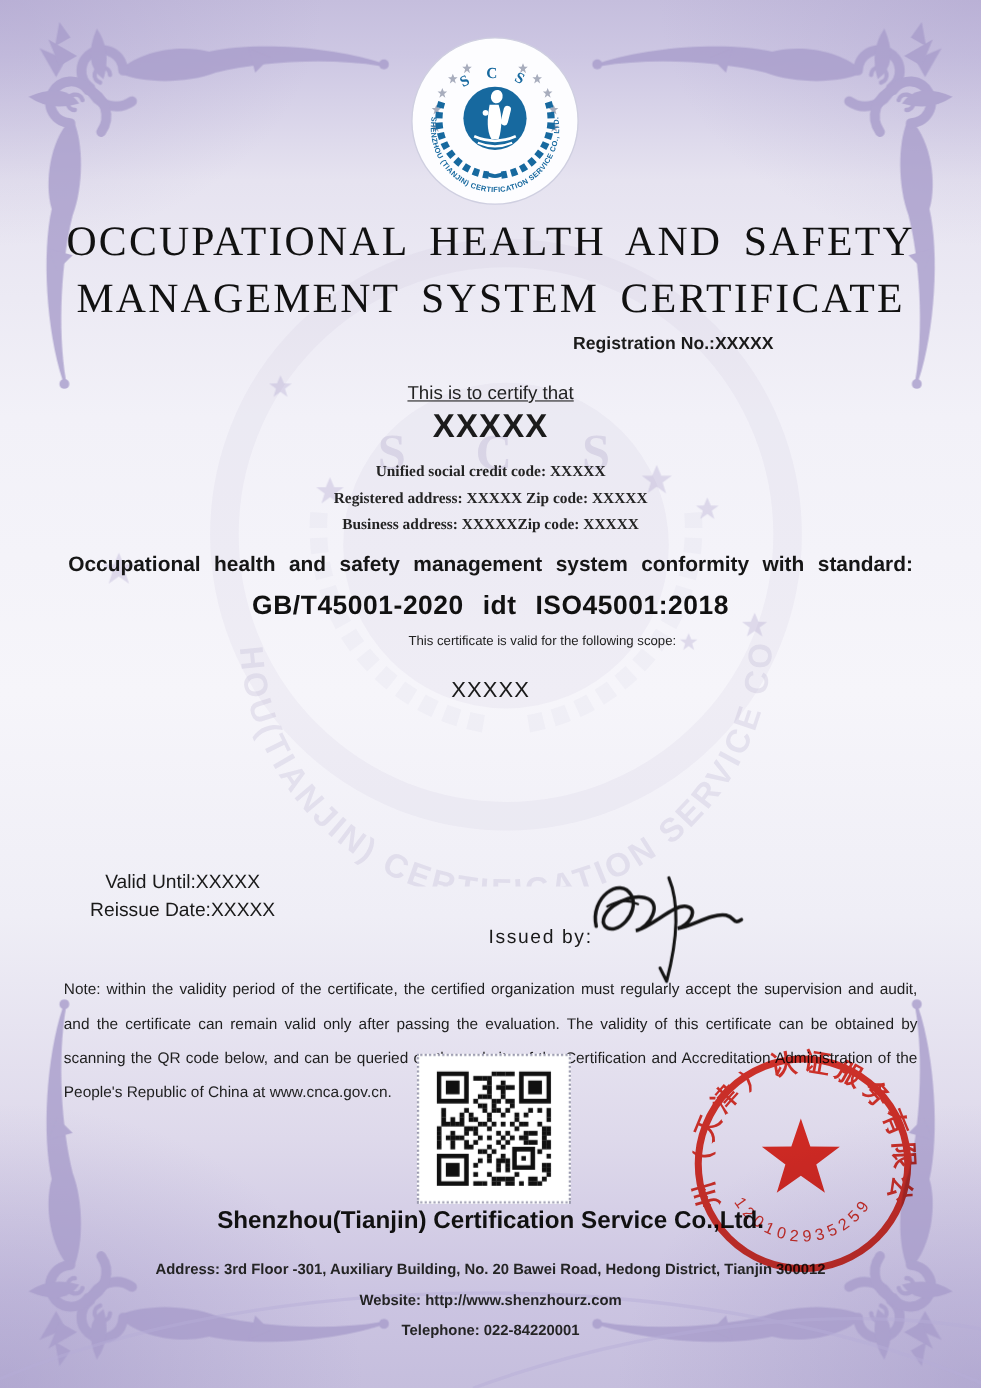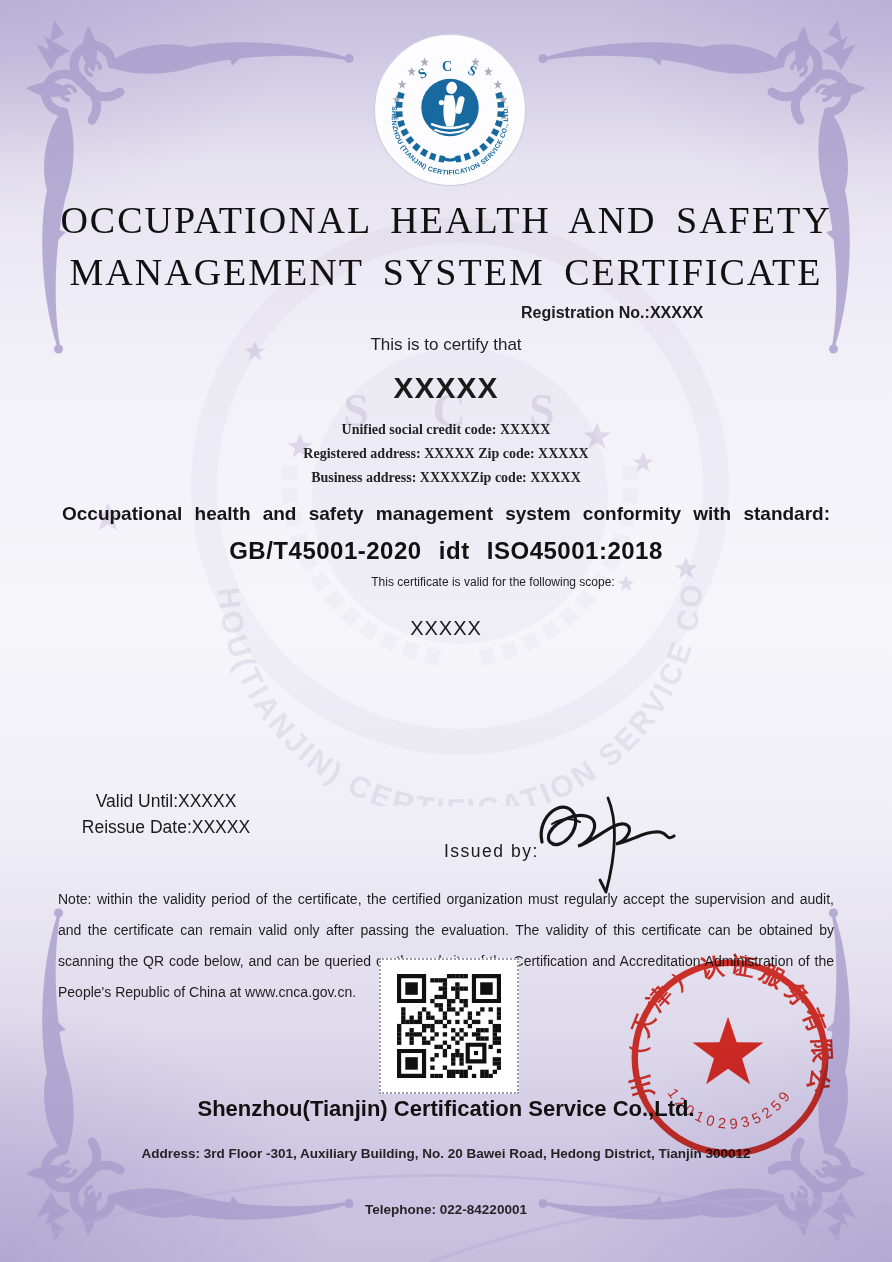--- a/index.html
+++ b/index.html
@@ -134,21 +134,21 @@
     <path d="M76,119 Q95,127 114,119" fill="none" stroke="#ffffff" stroke-width="2.5"></path>
     <text font-family="Liberation Sans,sans-serif" font-weight="bold" font-size="8.2" letter-spacing=".4" fill="#17699f">
       <textPath href="#ringArc" startOffset="50%" text-anchor="middle">SHENZHOU (TIANJIN) CERTIFICATION SERVICE CO., LTD.</textPath>
     </text>
   </svg>
 
   <div class="abs ctr layer2 title" style="top:198px;">OCCUPATIONAL HEALTH AND SAFETY</div>
   <div class="abs ctr layer2 title" style="top:250px;">MANAGEMENT SYSTEM CERTIFICATE</div>
   <div class="abs layer2 reg" style="left:521px;top:304px;">Registration No.:XXXXX</div>
 
-  <div class="abs ctr layer2 intro" style="top:335px;">This is to certify that</div>
+  <div class="abs ctr layer2 intro" style="top:348px;text-decoration:underline;">This is to certify that</div>
   <div class="abs ctr layer2 company" style="top:371px;">XXXXX</div>
   <div class="abs ctr layer2 info" style="top:422px;">Unified social credit code:  XXXXX</div>
   <div class="abs ctr layer2 info" style="top:446px;">Registered address:  XXXXX Zip code:  XXXXX</div>
   <div class="abs ctr layer2 info" style="top:470px;">Business address:  XXXXXZip code:  XXXXX</div>
 
   <div class="abs layer2 statement" style="left:62px;top:503px;width:768px;">Occupational health and safety management system conformity with standard:</div>
   <div class="abs ctr layer2 code" style="top:537px;">GB/T45001-2020 idt ISO45001:2018</div>
   <div class="abs ctr layer2 scope-intro" style="top:575px;">This certificate is valid for the following scope:</div>
   <div class="abs ctr layer2 scope-value" style="top:617px;">XXXXX</div>
 
@@ -354,15 +354,16 @@
     <text font-size="24" font-weight="bold" letter-spacing="5" fill="#e2261b" font-family="Liberation Sans,sans-serif">
       <textPath href="#stampArc" startOffset="50%" text-anchor="middle">神州（天津）认证服务有限公司</textPath>
     </text>
     <text font-size="15" letter-spacing="4.5" fill="#e2261b" font-family="Liberation Sans,sans-serif">
       <textPath href="#serialArc" startOffset="50%" text-anchor="middle">120102935259</textPath>
     </text>
   </svg>
 
   <div class="abs ctr layer2 foot-company" style="top:1096px;">Shenzhou(Tianjin) Certification Service Co.,Ltd.</div>
   <div class="abs ctr layer2 foot-line" style="top:1146px;">Address:  3rd Floor -301, Auxiliary Building, No. 20 Bawei Road, Hedong District, Tianjin   300012</div>
+  <div class="abs ctr layer2 foot-line" style="top:1174px;">Website:  http://www.shenzhourz.com</div>
   <div class="abs ctr layer2 foot-line" style="top:1202px;">Telephone:  022-84220001</div>
 
 </div>
 
 </body></html>

